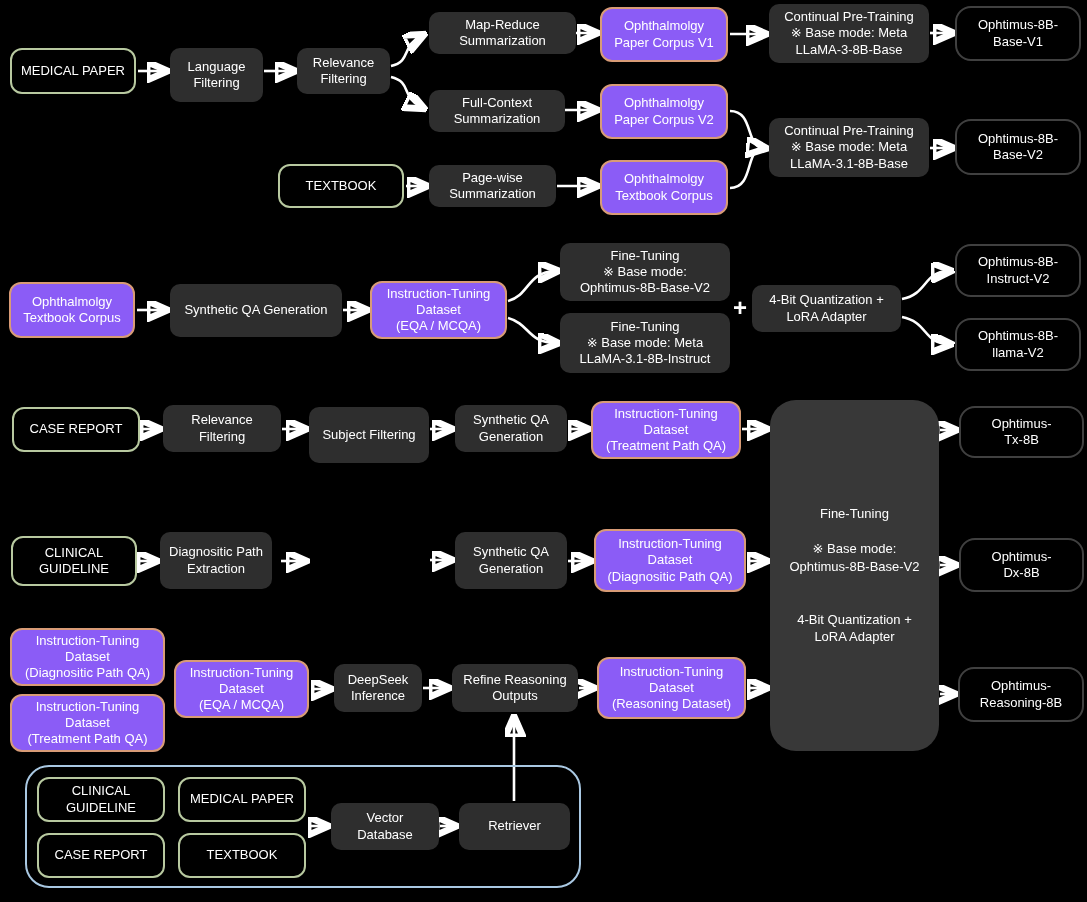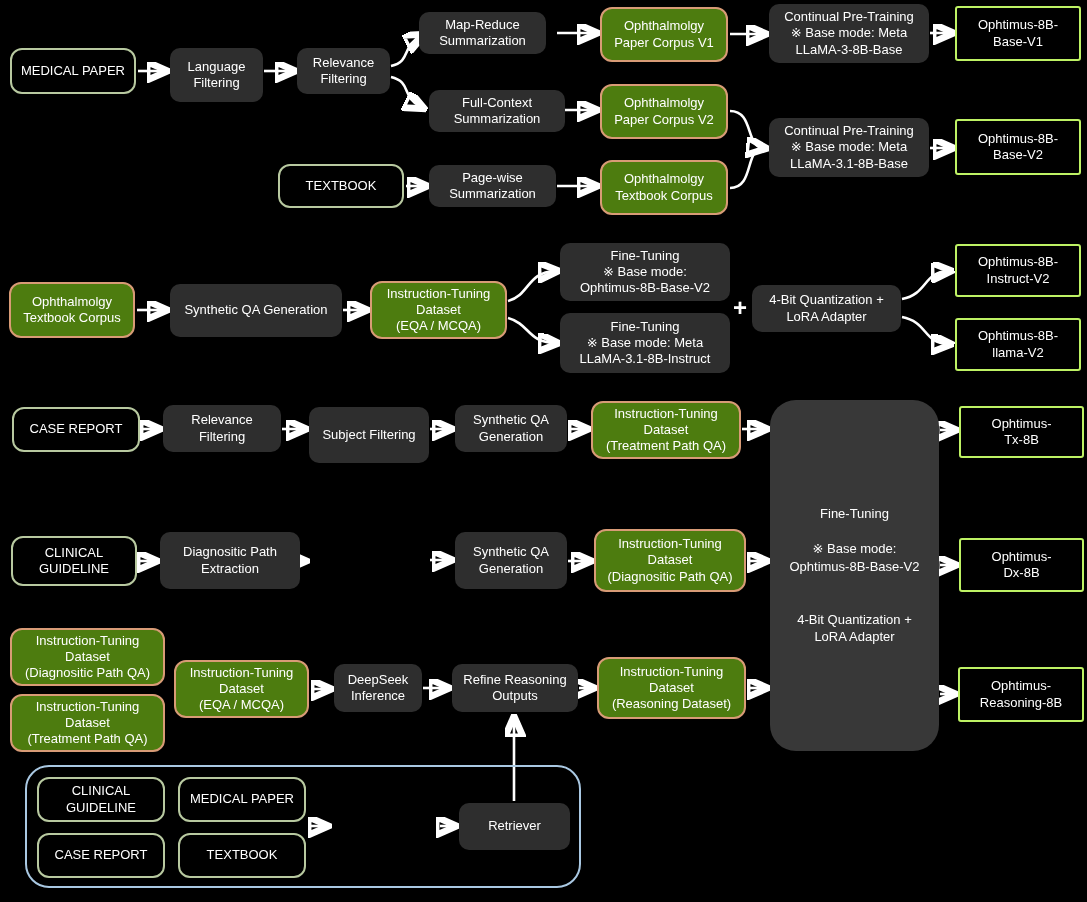--- a/index.html
+++ b/index.html
@@ -8,22 +8,22 @@
     font-family:"Liberation Sans","DejaVu Sans",sans-serif;overflow:hidden;
   }
   .box{
     position:absolute;box-sizing:border-box;
     display:flex;align-items:center;justify-content:center;
     text-align:center;color:#ffffff;white-space:pre-line;
     font-size:13px;line-height:1.24;padding:2px 4px;border-radius:10px;
   }
   .gray{background:#2e2e2e;}
   .green{background:#000;border:2px solid #b8c9a0;border-radius:12px;}
-  .orange{background:#4d7c0f;border:2px solid #d89b76;border-radius:12px;}
-  .pink{background:#000;border:2px solid #bef264;border-radius:3px;}
+  .orange{background:#8b5cf6;border:2px solid #d89b76;border-radius:12px;}
+  .pink{background:#000;border:2px solid #404040;border-radius:16px;}
   .bigbox{background:#383838;border-radius:26px;line-height:1.35;}
   .ragwrap{position:absolute;box-sizing:border-box;border:2.5px solid #a9c8e2;border-radius:24px;background:transparent;}
   .plus{position:absolute;color:#fff;font-size:24px;font-weight:bold;line-height:1;}
   svg.arrows{position:absolute;left:0;top:0;pointer-events:none;}
   svg.arrows path{stroke:#ffffff;stroke-width:2.6;fill:none;}
 </style>
 </head>
 <body>
 
 <div id="canvas">
@@ -73,21 +73,21 @@
     <path d="M514,801 V720" marker-end="url(#ah)"></path>
     <path d="M308,826 H325" marker-end="url(#ah)"></path>
     <path d="M440,826 H453" marker-end="url(#ah)"></path>
   </svg>
 
   <div class="box green" style="left:10px;top:48px;width:126px;height:46px">MEDICAL PAPER</div>
   <div class="box gray" style="left:170px;top:48px;width:93px;height:54px">Language
 Filtering</div>
   <div class="box gray" style="left:297px;top:48px;width:93px;height:46px">Relevance
 Filtering</div>
-  <div class="box gray" style="left:419px;top:12px;width:127px;height:42px">Map-Reduce
+  <div class="box gray" style="left:429px;top:12px;width:147px;height:42px">Map-Reduce
 Summarization</div>
   <div class="box gray" style="left:429px;top:90px;width:136px;height:42px">Full-Context
 Summarization</div>
   <div class="box green" style="left:278px;top:164px;width:126px;height:44px">TEXTBOOK</div>
   <div class="box gray" style="left:429px;top:165px;width:127px;height:42px">Page-wise
 Summarization</div>
   <div class="box orange" style="left:600px;top:7px;width:128px;height:55px">Ophthalmolgy
 Paper Corpus V1</div>
   <div class="box orange" style="left:600px;top:84px;width:128px;height:55px">Ophthalmolgy
 Paper Corpus V2</div>
@@ -140,21 +140,21 @@
 
 ※ Base mode:
 Ophtimus-8B-Base-V2
 
 
 4-Bit Quantization +
 LoRA Adapter</div>
 
   <div class="box green" style="left:11px;top:536px;width:126px;height:50px">CLINICAL
 GUIDELINE</div>
-  <div class="box gray" style="left:160px;top:532px;width:140px;height:57px">Diagnositic Path
+  <div class="box gray" style="left:160px;top:532px;width:112px;height:57px">Diagnositic Path
 Extraction</div>
   <div class="box gray" style="left:455px;top:532px;width:112px;height:57px">Synthetic QA
 Generation</div>
   <div class="box orange" style="left:594px;top:529px;width:152px;height:63px">Instruction-Tuning
 Dataset
 (Diagnositic Path QA)</div>
   <div class="box pink" style="left:959px;top:538px;width:125px;height:54px">Ophtimus-
 Dx-8B</div>
 
   <div class="box orange" style="left:10px;top:628px;width:155px;height:58px">Instruction-Tuning
@@ -175,15 +175,17 @@
 (Reasoning Dataset)</div>
   <div class="box pink" style="left:958px;top:667px;width:126px;height:55px">Ophtimus-
 Reasoning-8B</div>
 
   <div class="ragwrap" style="left:25px;top:765px;width:556px;height:123px"></div>
   <div class="box green" style="left:37px;top:777px;width:128px;height:45px">CLINICAL
 GUIDELINE</div>
   <div class="box green" style="left:178px;top:777px;width:128px;height:45px">MEDICAL PAPER</div>
   <div class="box green" style="left:37px;top:833px;width:128px;height:45px">CASE REPORT</div>
   <div class="box green" style="left:178px;top:833px;width:128px;height:45px">TEXTBOOK</div>
+  <div class="box gray" style="left:331px;top:803px;width:108px;height:47px">Vector
+Database</div>
   <div class="box gray" style="left:459px;top:803px;width:111px;height:47px">Retriever</div>
 
 </div>
 
 </body></html>

